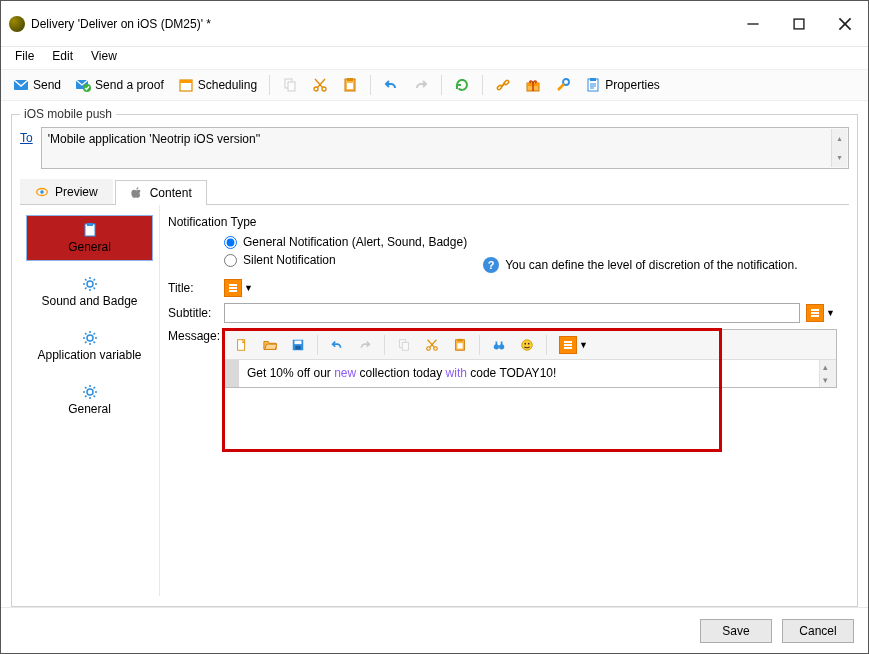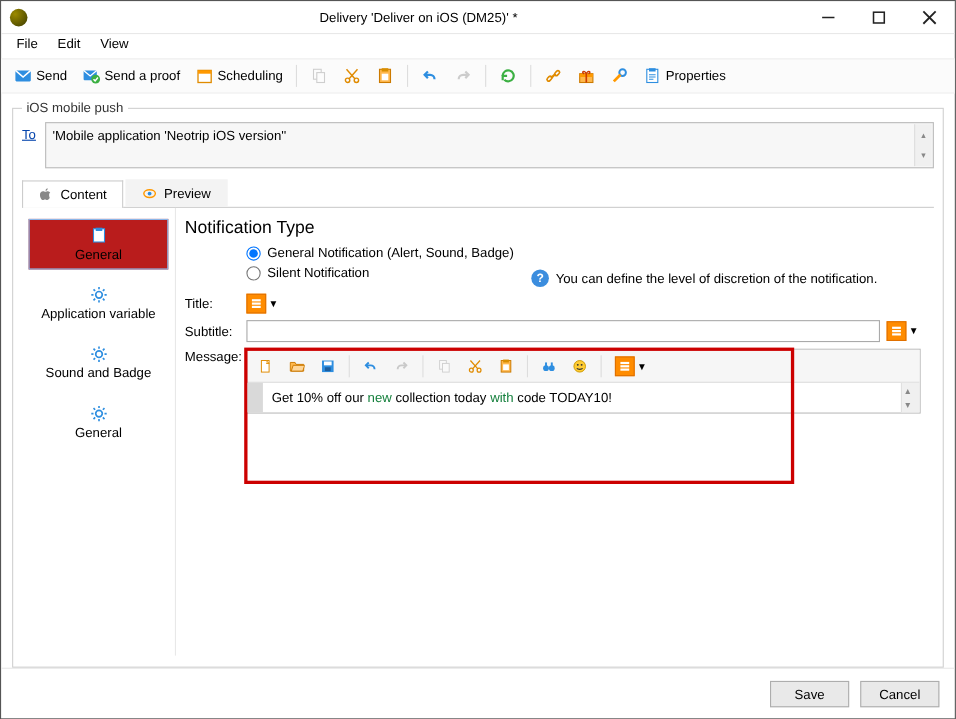--- a/index.html
+++ b/index.html
@@ -1,17 +1,17 @@
 <!DOCTYPE html>
 <html><head>
 <meta charset="utf-8">
 <style>
 * { box-sizing: border-box; margin: 0; padding: 0; font-family: "Segoe UI", Tahoma, sans-serif; font-size: 12px; }
 body { background: #fff; width: 869px; height: 654px; border: 1px solid #555; display: flex; flex-direction: column; overflow: hidden; }
-.titlebar { display: flex; align-items: center; height: 30px; padding: 0 0 0 8px; border-bottom: 1px solid #e8e8e8; text-align: center; }
+.titlebar { display: flex; align-items: center; height: 46px; padding: 0 0 0 8px; border-bottom: 1px solid #e8e8e8; }
 .titlebar .app-icon { width: 16px; height: 16px; border-radius: 50%; background: radial-gradient(circle at 30% 30%, #9c8a00, #3a3a00); margin-right: 6px; }
 .titlebar .title { flex: 1; font-size: 12px; }
 .win-btns { display: flex; }
 .win-btn { width: 46px; height: 30px; display: flex; align-items: center; justify-content: center; font-family: "Segoe UI Symbol", sans-serif; font-size: 10px; }
 .menubar { height: 22px; display: flex; padding: 0 6px; gap: 2px; }
 .menubar span { padding: 2px 8px; }
 .toolbar { height: 32px; display: flex; align-items: center; padding: 0 6px; gap: 2px; border-top: 1px solid #eee; border-bottom: 1px solid #eee; background: #fbfbfb; }
 .tbtn { display: flex; align-items: center; gap: 4px; padding: 3px 6px; border-radius: 2px; }
 .tsep { width: 1px; height: 20px; background: #ddd; margin: 0 4px; }
 svg.ico { width: 16px; height: 16px; }
@@ -25,38 +25,38 @@
 .scroll-arrows { position: absolute; right: 1px; top: 1px; bottom: 1px; width: 16px; background: #f0f0f0; border-left: 1px solid #ddd; display: flex; flex-direction: column; }
 .scroll-arrows div { flex:1; display:flex; align-items:center; justify-content:center; font-size:8px; color:#888; }
 .tabs-row { display: flex; margin-top: 10px; border-bottom: 1px solid #ccc; }
 .tab { display: flex; align-items: center; gap: 6px; padding: 5px 14px; border: 1px solid transparent; border-bottom: none; background: #f3f3f3; margin-right: 2px; font-size: 12px; }
 .tab.active { background: #fff; border-color: #ccc; position: relative; top: 1px; }
 .content-area { flex: 1; display: flex; min-height: 0; }
 .vnav { width: 140px; border-right: 1px solid #e8e8e8; padding: 10px 6px; }
 .vnav-item { display: flex; flex-direction: column; align-items: center; gap: 2px; padding: 6px 4px; border: 1px solid transparent; margin-bottom: 8px; font-size: 12px; text-align:center; }
 .vnav-item.active { background: #b91c1c; border-color: #8ab4e8; }
 .form-area { flex: 1; padding: 10px 12px 0 8px; display: flex; flex-direction: column; min-height: 0; }
-.nt-label { font-size: 16px; margin-bottom: 6px; }
+.nt-label { font-size: 12px; margin-bottom: 6px; }
 .radio-row { display: flex; align-items: center; gap: 6px; margin-left: 56px; margin-bottom: 4px; font-size: 12px; }
 .hint-row { display: flex; align-items: center; gap: 6px; margin-left: 16px; font-size: 12px; }
 .hint-row .q { width: 16px; height: 16px; border-radius: 50%; background: #3b8dde; color: #fff; font-weight: bold; font-size: 11px; display: flex; align-items: center; justify-content: center; }
 .field-row { display: flex; align-items: center; gap: 6px; margin-top: 6px; }
 .field-label { width: 50px; text-align: left; font-size: 12px; }
 .text-inp { flex: 1; border: 1px solid #aaa; height: 20px; padding: 0 4px; font-size: 12px; }
 .mini-dd { display:flex; align-items:center; }
 .mini-dd .sq { width: 18px; height: 18px; background: #ff8c00; border: 1px solid #e07000; display:flex; align-items:center; justify-content:center; }
 .mini-dd .sq .inner { width: 8px; height: 2px; background:#fff; box-shadow: 0 3px 0 #fff, 0 -3px 0 #fff; }
 .mini-dd .arr { font-size: 9px; padding: 0 2px; }
 .msg-row { display: flex; align-items: flex-start; gap: 6px; margin-top: 6px; flex: 1; min-height: 0; }
 .msg-col { flex: 1; display: flex; flex-direction: column; border: 1px solid #bbb; min-height: 0; }
 .msg-tbar { display: flex; align-items: center; height: 30px; background: #f6f6f6; border-bottom: 1px solid #ddd; padding: 0 4px; gap: 2px; }
 .msg-body { flex: 1; display: flex; min-height: 0; position: relative; }
 .gutter { width: 14px; background: #d9d9d9; }
 .code { flex: 1; padding: 6px 8px; font-family: Consolas, "Courier New", monospace; font-size: 12px; white-space: pre; overflow: auto; }
-.code .kw { color: #15803d; }
+.code .kw { color: #8b5cf6; }
 .vscroll { width: 17px; background: #f0f0f0; border-left: 1px solid #e0e0e0; position:relative; }
 .vscroll::after { content:"▾"; position:absolute; bottom:2px; left:3px; font-size:9px; color:#888;}
 .vscroll::before { content:"▴"; position:absolute; top:2px; left:3px; font-size:9px; color:#888;}
 .red-box { position:absolute; border: 3px solid #c00; pointer-events: none; top: -2px; left: -3px; width: 500px; height: 124px; }
 .footer { height: 46px; display: flex; align-items: center; justify-content: flex-end; gap: 10px; padding: 0 14px; border-top: 1px solid #e8e8e8; }
 .btn { min-width: 72px; height: 24px; border: 1px solid #adadad; background: #e9e9e9; font-size: 12px; }
 input[type=radio]{ width:13px; height:13px; }
 .row-two { display:flex; align-items:flex-start; }
 .row-two .col1 { flex:0 0 auto; }
 .row-two .col2 { flex:1; }
@@ -207,57 +207,57 @@
       <div class="to-box">
         <span>'Mobile application 'Neotrip iOS version''</span>
         <div class="scroll-arrows">
             <div>▴</div>
             <div>▾</div>
           </div>
       </div>
     </div>
 
     <div class="tabs-row">
-      <div class="tab active">
-        <svg class="ico-sm" viewBox="0 0 16 16">
-            <path d="M11 8c0-1.5 1.2-2.2 1.2-2.2s-1-1.4-2.6-1.4c-1 0-1.6.6-2.4.6s-1.5-.6-2.5-.6C3 4.4 1.5 5.7 1.5 8.3c0 2.6 1.8 5.3 3.2 5.3.8 0 1.1-.5 2.1-.5s1.2.5 2.1.5c1.4 0 2.8-2.5 2.8-2.5S11 10 11 8zM9 3.2c.6-.7.5-1.8.5-1.8s-1.1.1-1.7.9c-.5.6-.5 1.7-.5 1.7s1.1 0 1.7-.8z" fill="#888"></path>
-          </svg>
-        <span>Content</span>
-      </div>
       <div class="tab">
         <svg class="ico-sm" viewBox="0 0 16 16">
             <ellipse cx="8" cy="8" rx="6" ry="4" fill="none" stroke="#ff9900" stroke-width="1.5"></ellipse>
             <circle cx="8" cy="8" r="2" fill="#2e8ee0"></circle>
           </svg>
         <span>Preview</span>
+      </div>
+      <div class="tab active">
+        <svg class="ico-sm" viewBox="0 0 16 16">
+            <path d="M11 8c0-1.5 1.2-2.2 1.2-2.2s-1-1.4-2.6-1.4c-1 0-1.6.6-2.4.6s-1.5-.6-2.5-.6C3 4.4 1.5 5.7 1.5 8.3c0 2.6 1.8 5.3 3.2 5.3.8 0 1.1-.5 2.1-.5s1.2.5 2.1.5c1.4 0 2.8-2.5 2.8-2.5S11 10 11 8zM9 3.2c.6-.7.5-1.8.5-1.8s-1.1.1-1.7.9c-.5.6-.5 1.7-.5 1.7s1.1 0 1.7-.8z" fill="#888"></path>
+          </svg>
+        <span>Content</span>
       </div>
     </div>
 
     <div class="content-area">
       <div class="vnav">
         <div class="vnav-item active">
           <svg class="ico" viewBox="0 0 16 16">
               <rect x="3" y="2" width="10" height="12" fill="#fff" stroke="#2e8ee0"></rect>
               <rect x="5" y="1" width="6" height="3" fill="#2e8ee0"></rect>
             </svg>
           <span>General</span>
         </div>
         <div class="vnav-item">
           <svg class="ico" viewBox="0 0 16 16">
               <circle cx="8" cy="8" r="3" fill="none" stroke="#2e8ee0" stroke-width="1.5"></circle>
               <path d="M8 1v2M8 13v2M1 8h2M13 8h2M3 3l1.5 1.5M11.5 11.5L13 13M13 3l-1.5 1.5M4.5 11.5L3 13" stroke="#2e8ee0" stroke-width="1.5"></path>
             </svg>
-          <span>Application variable</span>
+          <span>Sound and Badge</span>
         </div>
         <div class="vnav-item">
           <svg class="ico" viewBox="0 0 16 16">
               <circle cx="8" cy="8" r="3" fill="none" stroke="#2e8ee0" stroke-width="1.5"></circle>
               <path d="M8 1v2M8 13v2M1 8h2M13 8h2M3 3l1.5 1.5M11.5 11.5L13 13M13 3l-1.5 1.5M4.5 11.5L3 13" stroke="#2e8ee0" stroke-width="1.5"></path>
             </svg>
-          <span>Sound and Badge</span>
+          <span>Application variable</span>
         </div>
         <div class="vnav-item">
           <svg class="ico" viewBox="0 0 16 16">
               <circle cx="8" cy="8" r="3" fill="none" stroke="#2e8ee0" stroke-width="1.5"></circle>
               <path d="M8 1v2M8 13v2M1 8h2M13 8h2M3 3l1.5 1.5M11.5 11.5L13 13M13 3l-1.5 1.5M4.5 11.5L3 13" stroke="#2e8ee0" stroke-width="1.5"></path>
             </svg>
           <span>General</span>
         </div>
       </div>
 

